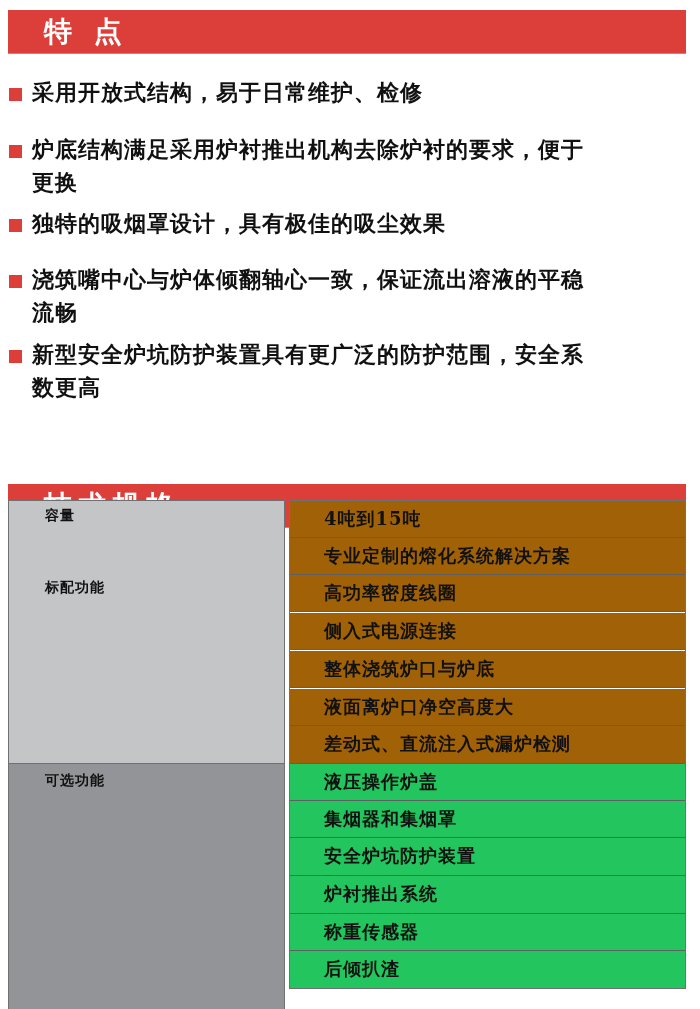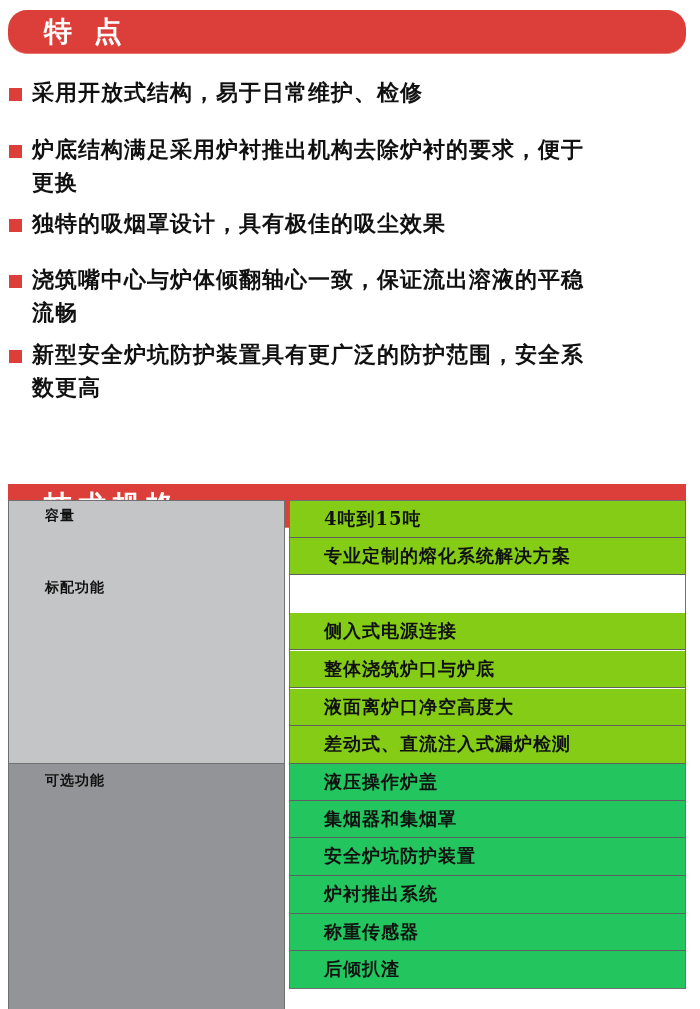--- a/index.html
+++ b/index.html
@@ -17,29 +17,29 @@
   .table { position:absolute; left:8px; top:500px; width:678px; height:489px; }
   .lcol-a { position:absolute; left:0; top:0; width:277px; height:263px; background:#c4c5c7;
             border:1px solid #6f7072; border-bottom:none; box-sizing:border-box; }
   .lcol-b { position:absolute; left:0; top:263px; width:277px; height:260px; background:#939497;
             border:1px solid #6f7072; box-sizing:border-box; }
   .lcol-label { position:absolute; left:36px; font-size:14px; font-weight:bold; letter-spacing:1px; }
   .rcol { position:absolute; left:281px; top:0; width:397px; height:489px;
           border:1px solid #6f7072; box-sizing:border-box; }
   .row { position:absolute; left:0; width:395px; height:37px; box-sizing:border-box;
          border-bottom:1px solid #5e5f61; }
-  .row.std { background:#84cc16; }
+  .row.std { background:#a16207; }
   .row.opt { background:#22c55e; }
   .row span { position:absolute; left:34px; top:5px; font-size:18px; font-weight:bold;
               letter-spacing:1px; line-height:26px; }
 </style>
 </head>
 <body>
 
-<div class="bar" style="top:10px;border-radius:19px;">
+<div class="bar" style="top:10px;">
   <span>特 点</span>
 </div>
 
 <div class="features">
   <div class="feat" style="top:0;">
     <div class="bullet" style="top:12px;"></div>
     <div class="feat-text">
       <div>采用开放式结构，易于日常维护、检修</div>
     </div>
   </div>
@@ -84,20 +84,23 @@
   <div class="lcol-b">
     <div class="lcol-label" style="top:8px;">可选功能</div>
   </div>
   <div class="rcol">
     <div class="row std" style="top:0;">
         <span>4吨到15吨</span>
       </div>
     <div class="row std" style="top:37px;">
         <span>专业定制的熔化系统解决方案</span>
       </div>
+    <div class="row std" style="top:74px;">
+        <span>高功率密度线圈</span>
+      </div>
     <div class="row std" style="top:112px;">
         <span>侧入式电源连接</span>
       </div>
     <div class="row std" style="top:150px;">
         <span>整体浇筑炉口与炉底</span>
       </div>
     <div class="row std" style="top:188px;">
         <span>液面离炉口净空高度大</span>
       </div>
     <div class="row std" style="top:225px;height:38px;">

